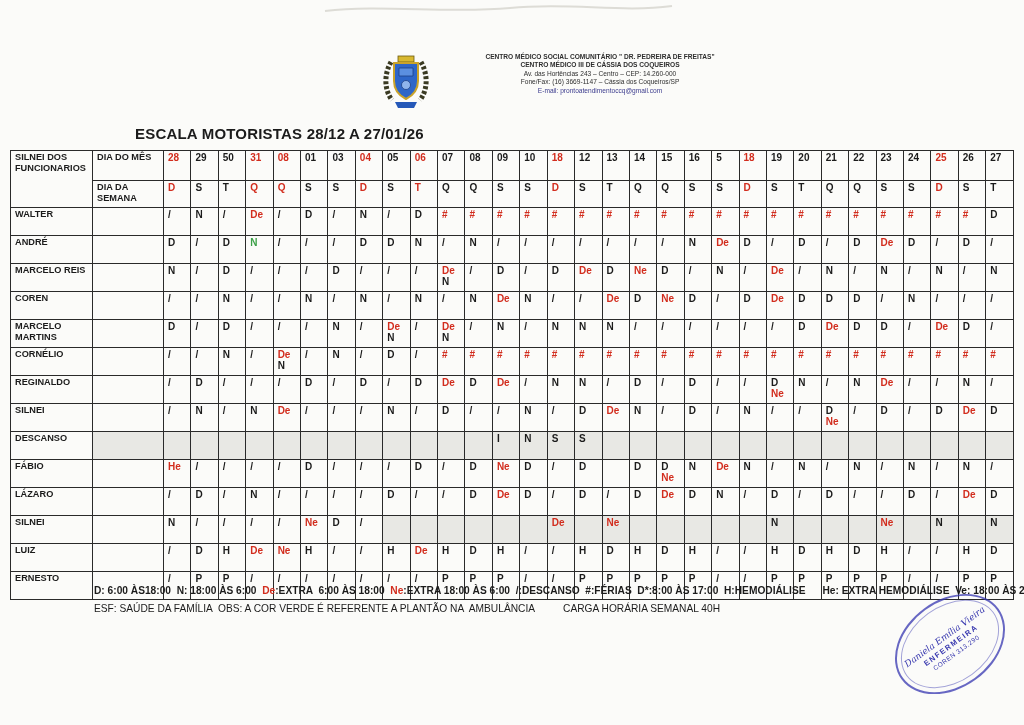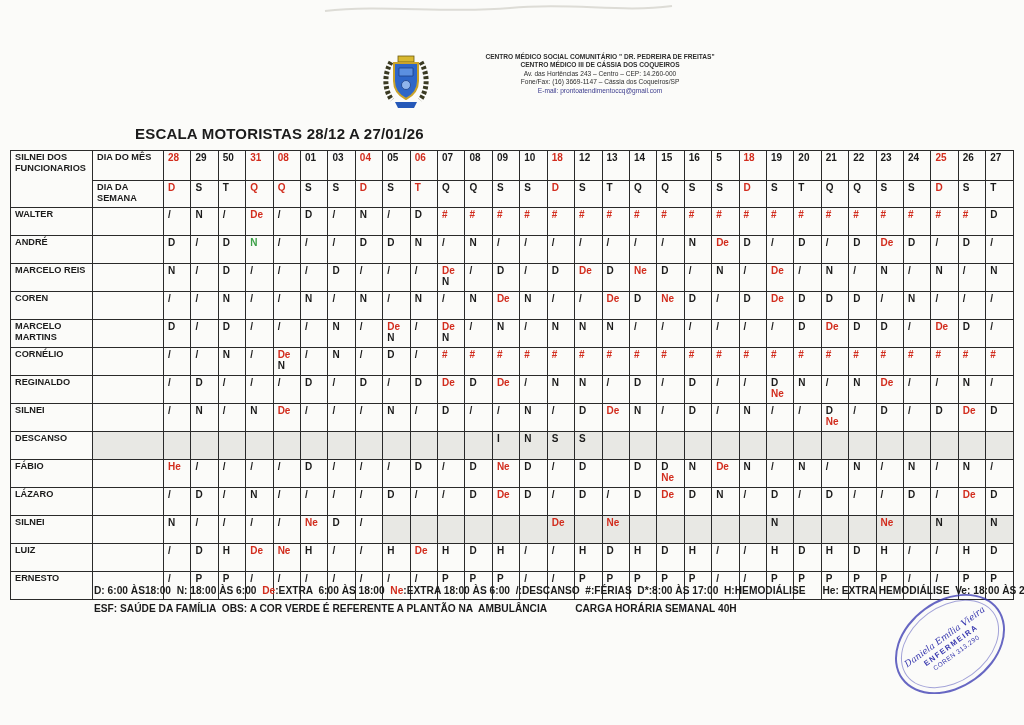--- a/index.html
+++ b/index.html
@@ -16,21 +16,21 @@
   table.sched{position:absolute;left:10px;top:150px;width:1004px;border-collapse:collapse;table-layout:fixed;}
   .sched td{border:1px solid #2a2a2a;vertical-align:top;padding:1px 1px 1px 4px;overflow:hidden;}
   .corner,.rowlab{font-size:9.2px;font-weight:700;line-height:10.8px;padding-top:3px;}
   .name{font-size:9.2px;font-weight:700;line-height:10.5px;padding-top:3px;}
   .v{font-size:10px;font-weight:700;line-height:11px;white-space:nowrap;}
   .gray{background:#e8e8e4;}
   tr.r1 td{height:27px;}
   tr.r2 td{height:24px;}
   tbody td{height:25px;}
   .legend1{position:absolute;left:94px;top:585px;width:880px;font-size:10.2px;font-weight:700;white-space:pre;}
-  .legend2{position:absolute;left:94px;top:603px;font-size:10.2px;font-weight:700;white-space:pre;text-align:center;}
+  .legend2{position:absolute;left:94px;top:603px;font-size:10.2px;font-weight:400;white-space:pre;text-align:center;}
   .stamp{position:absolute;left:890px;top:600px;width:120px;height:88px;transform:rotate(-36deg);color:#3636ae;}
   .stamp .oval{position:absolute;inset:0;border:2px solid rgba(54,54,176,.75);border-radius:50%;}
   .stamp .oval2{position:absolute;inset:6px;border:1px solid rgba(54,54,176,.45);border-radius:50%;}
   .stamp-text{position:absolute;inset:0;display:flex;flex-direction:column;justify-content:center;align-items:center;gap:1px;}
   .stamp-l1{font-size:9px;font-style:italic;font-family:"DejaVu Serif",serif;}
   .stamp-l2{font-size:7.5px;font-weight:700;letter-spacing:1.5px;}
   .stamp-l3{font-size:6.5px;letter-spacing:.5px;}
 </style>
 </head>
 <body>

